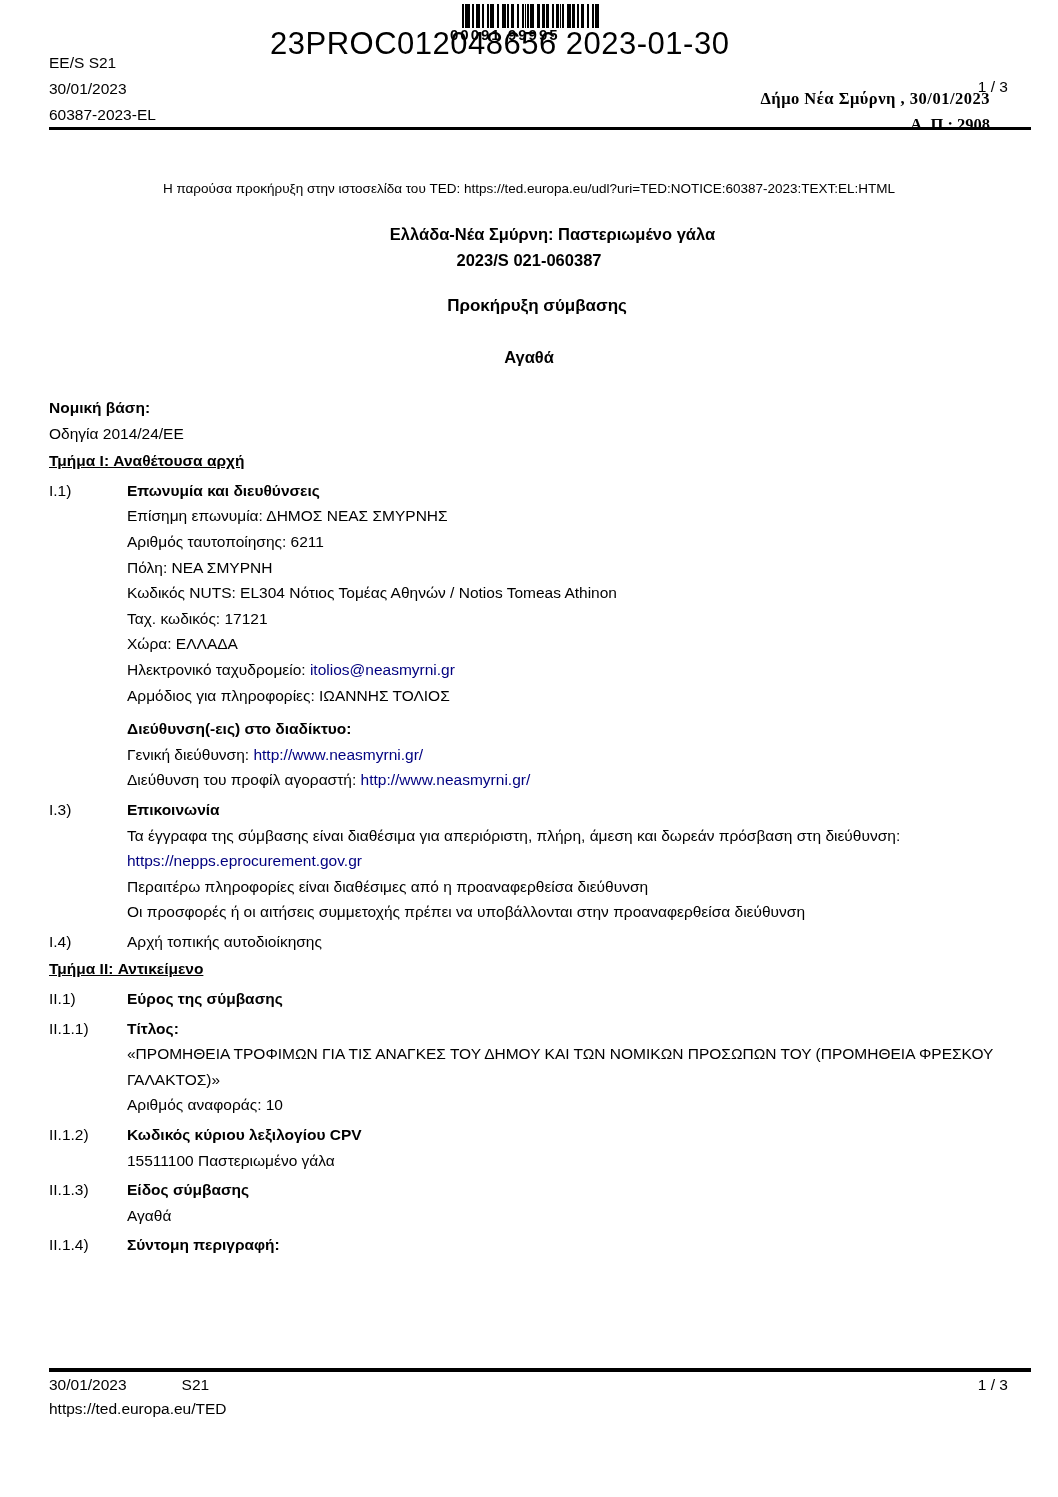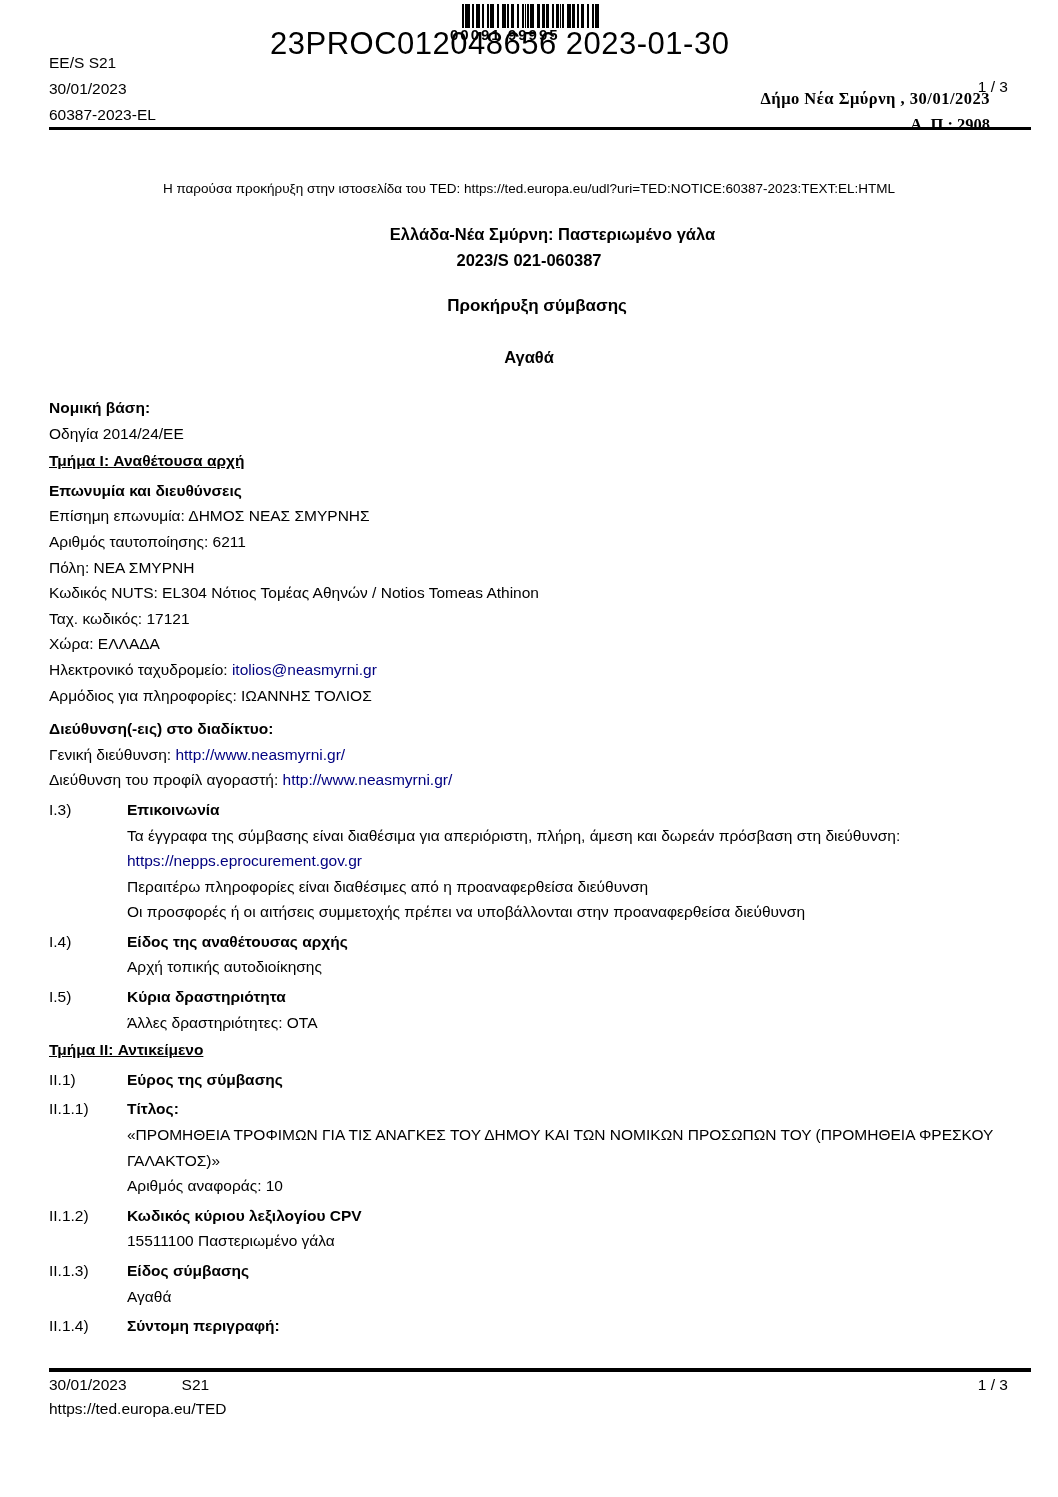--- a/index.html
+++ b/index.html
@@ -152,20 +152,21 @@
   <div class="doc-title2">2023/S 021-060387</div>
   <div class="doc-title3">Προκήρυξη σύμβασης</div>
   <div class="doc-title4">Αγαθά</div>
 
   <div class="body-flow">
     <div class="legal-label">Νομική βάση:</div>
     <div>Οδηγία 2014/24/ΕΕ</div>
     <div id="sections">
         <div class="part-heading">Τμήμα I: Αναθέτουσα αρχή</div>
         <div class="section">
+          <div class="section-num">I.1)</div>
           <div class="section-content">
             <div class="section-heading">Επωνυμία και διευθύνσεις</div>
             <div class="section-line">Επίσημη επωνυμία: ΔΗΜΟΣ ΝΕΑΣ ΣΜΥΡΝΗΣ</div>
             <div class="section-line">Αριθμός ταυτοποίησης: 6211</div>
             <div class="section-line">Πόλη: ΝΕΑ ΣΜΥΡΝΗ</div>
             <div class="section-line">Κωδικός NUTS: EL304 Νότιος Τομέας Αθηνών / Notios Tomeas Athinon</div>
             <div class="section-line">Ταχ. κωδικός: 17121</div>
             <div class="section-line">Χώρα: ΕΛΛΑΔΑ</div>
             <div class="section-line">Ηλεκτρονικό ταχυδρομείο: <a class="doc-link">itolios@neasmyrni.gr</a></div>
             <div class="section-line">Αρμόδιος για πληροφορίες: ΙΩΑΝΝΗΣ ΤΟΛΙΟΣ</div>
@@ -179,29 +180,21 @@
           <div class="section-content">
             <div class="section-heading">Επικοινωνία</div>
             <div class="section-line">Τα έγγραφα της σύμβασης είναι διαθέσιμα για απεριόριστη, πλήρη, άμεση και δωρεάν πρόσβαση στη διεύθυνση: <a class="doc-link">https://nepps.eprocurement.gov.gr</a></div>
             <div class="section-line">Περαιτέρω πληροφορίες είναι διαθέσιμες από η προαναφερθείσα διεύθυνση</div>
             <div class="section-line">Οι προσφορές ή οι αιτήσεις συμμετοχής πρέπει να υποβάλλονται στην προαναφερθείσα διεύθυνση</div>
           </div>
         </div>
         <div class="section">
           <div class="section-num">I.4)</div>
           <div class="section-content">
-            <div class="section-heading">Είδος της αναθέτουσας αρχής</div>
             <div class="section-line">Αρχή τοπικής αυτοδιοίκησης</div>
-          </div>
-        </div>
-        <div class="section">
-          <div class="section-num">I.5)</div>
-          <div class="section-content">
-            <div class="section-heading">Κύρια δραστηριότητα</div>
-            <div class="section-line">Άλλες δραστηριότητες: ΟΤΑ</div>
           </div>
         </div>
         <div class="part-heading">Τμήμα II: Αντικείμενο</div>
         <div class="section">
           <div class="section-num">II.1)</div>
           <div class="section-content">
             <div class="section-heading">Εύρος της σύμβασης</div>
           </div>
         </div>
         <div class="section">

